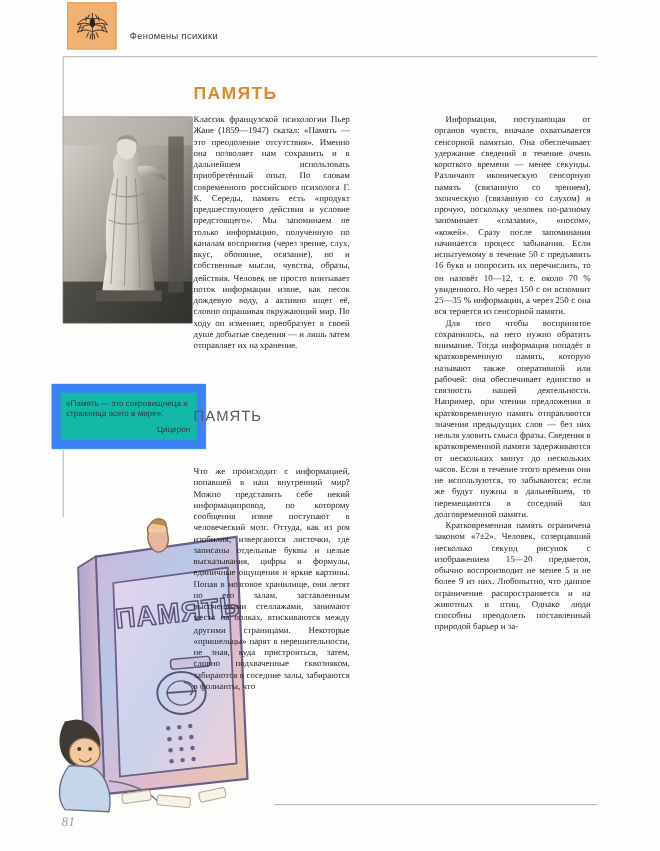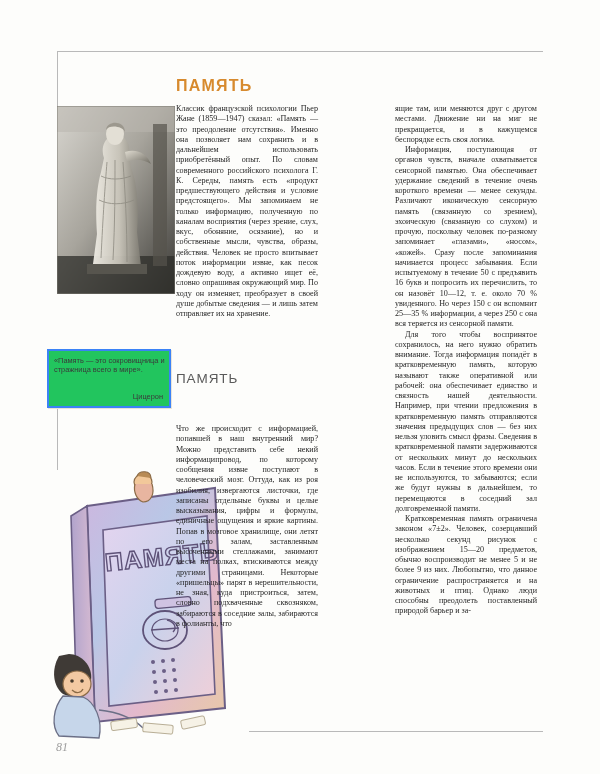--- a/index.html
+++ b/index.html
@@ -110,23 +110,23 @@
     font-family: "Liberation Sans", sans-serif;
     font-size: 7.2px;
     line-height: 9.2px;
     color: #4a4a4a;
   }
 
   
   #quote-box {
     position: absolute;
     left: 47px; top: 349px;
-    width: 124px; height: 59px;
-    background: #22c55e;
-    border: 2px solid #3b82f6;
+    width: 140px; height: 59px;
+    background: #14b8a6;
+    border: 8px solid #3b82f6;
     box-sizing: border-box;
     box-shadow: 1px 1px 0 #e9e4d8;
   }
   #quote-text {
     position: absolute;
     left: 5px; top: 5px;
     width: 116px;
     font-family: "Liberation Sans", sans-serif;
     font-size: 7.4px;
     line-height: 9.4px;
@@ -156,20 +156,38 @@
     font-style: italic;
     font-size: 12px;
     color: #9d9d9d;
   }
 </style>
 </head>
 <body>
 
 <div id="page">
 
+  <div id="header">
+    <div id="header-icon">
+      <svg class="emblem" viewBox="0 0 100 100">
+        <g stroke="#2a2118" stroke-width="2.4" fill="none">
+          <path d="M50 14 L50 86"></path>
+          <path d="M50 30 C30 26 16 34 10 46 C22 40 36 40 48 46"></path>
+          <path d="M50 30 C70 26 84 34 90 46 C78 40 64 40 52 46"></path>
+          <path d="M50 46 C28 44 14 54 10 66 C24 58 38 58 48 64"></path>
+          <path d="M50 46 C72 44 86 54 90 66 C76 58 62 58 52 64"></path>
+          <path d="M42 18 L36 30 M58 18 L64 30 M34 24 L32 36 M66 24 L68 36"></path>
+          <path d="M20 44 L14 56 M80 44 L86 56 M26 52 L20 64 M74 52 L80 64"></path>
+          <path d="M40 66 L34 80 M60 66 L66 80 M46 70 L44 84 M54 70 L56 84"></path>
+        </g>
+        <ellipse cx="50" cy="40" rx="7" ry="12" fill="#2a2118"></ellipse>
+      </svg>
+    </div>
+    <div id="header-title">Феномены психики</div>
+  </div>
 
   <div class="rule-h" style="left:57px; top:51px; width:486px;"></div>
   <div class="rule-v" style="left:57px; top:51px; height:56px;"></div>
   <div class="rule-v" style="left:57px; top:408px; height:64px;"></div>
   <div class="rule-h" style="left:57px; top:731px; width:486px;"></div>
 
   <h1 id="title-main">ПАМЯТЬ</h1>
 
   <div id="photo">
     <svg viewBox="0 0 118 188" width="118" height="188" preserveAspectRatio="none">
@@ -305,21 +323,20 @@
 
   <div id="col-left" class="col">
     <p class="noindent">Классик французской психологии Пьер Жане (1859—1947) сказал: «Память — это преодоление отсутствия». Именно она позволяет нам сохранить и в дальнейшем использовать приобретённый опыт. По словам современного российского психолога Г. К. Середы, память есть «продукт предшествующего действия и условие предстоящего». Мы запоминаем не только информацию, полученную по каналам восприятия (через зрение, слух, вкус, обоняние, осязание), но и собственные мысли, чувства, образы, действия. Человек не просто впитывает поток информации извне, как песок дождевую воду, а активно ищет её, словно опрашивая окружающий мир. По ходу он изменяет, преобразует в своей душе добытые сведения — и лишь затем отправляет их на хранение.</p>
   </div>
 
   <div class="col" id="col-left-lower" style="left:176px; top:424px; width:142px;">
     <p class="noindent">Что же происходит с информацией, попавшей в наш внутренний мир? Можно представить себе некий информаципровод, по которому сообщения извне поступают в человеческий мозг. Оттуда, как из роя изобилия, извергаются листочки, где записаны отдельные буквы и целые высказывания, цифры и формулы, единичные ощущения и яркие картины. Попав в мозговое хранилище, они летят по его залам, заставленным высоченными стеллажами, занимают места на полках, втискиваются между другими страницами. Некоторые «пришельцы» парят в нерешительности, не зная, куда пристроиться, затем, словно подхваченные сквозняком, забираются в соседние залы, забираются в фолианты, что</p>
   </div>
 
   <div id="col-right" class="col">
-    <p class="noindent">ящие там, или меняются друг с другом местами. Движение ни на миг не прекращается, и в кажущемся беспорядке есть своя логика.</p>
     <p>Информация, поступающая от органов чувств, вначале охватывается сенсорной памятью. Она обеспечивает удержание сведений в течение очень короткого времени — менее секунды. Различают иконическую сенсорную память (связанную со зрением), эхоическую (связанную со слухом) и прочую, поскольку человек по-разному запоминает «глазами», «носом», «кожей». Сразу после запоминания начинается процесс забывания. Если испытуемому в течение 50 с предъявить 16 букв и попросить их перечислить, то он назовёт 10—12, т. е. около 70 % увиденного. Но через 150 с он вспомнит 25—35 % информации, а через 250 с она вся теряется из сенсорной памяти.</p>
     <p>Для того чтобы воспринятое сохранилось, на него нужно обратить внимание. Тогда информация попадёт в кратковременную память, которую называют также оперативной или рабочей: она обеспечивает единство и связность нашей деятельности. Например, при чтении предложения в кратковременную память отправляются значения предыдущих слов — без них нельзя уловить смысл фразы. Сведения в кратковременной памяти задерживаются от нескольких минут до нескольких часов. Если в течение этого времени они не используются, то забываются; если же будут нужны в дальнейшем, то перемещаются в соседний зал долговременной памяти.</p>
     <p>Кратковременная память ограничена законом «7±2». Человек, созерцавший несколько секунд рисунок с изображением 15—20 предметов, обычно воспроизводит не менее 5 и не более 9 из них. Любопытно, что данное ограничение распространяется и на животных и птиц. Однако люди способны преодолеть поставленный природой барьер и за-</p>
   </div>
 
   <div id="page-number">81</div>
 
 </div>
 
 </body></html>

